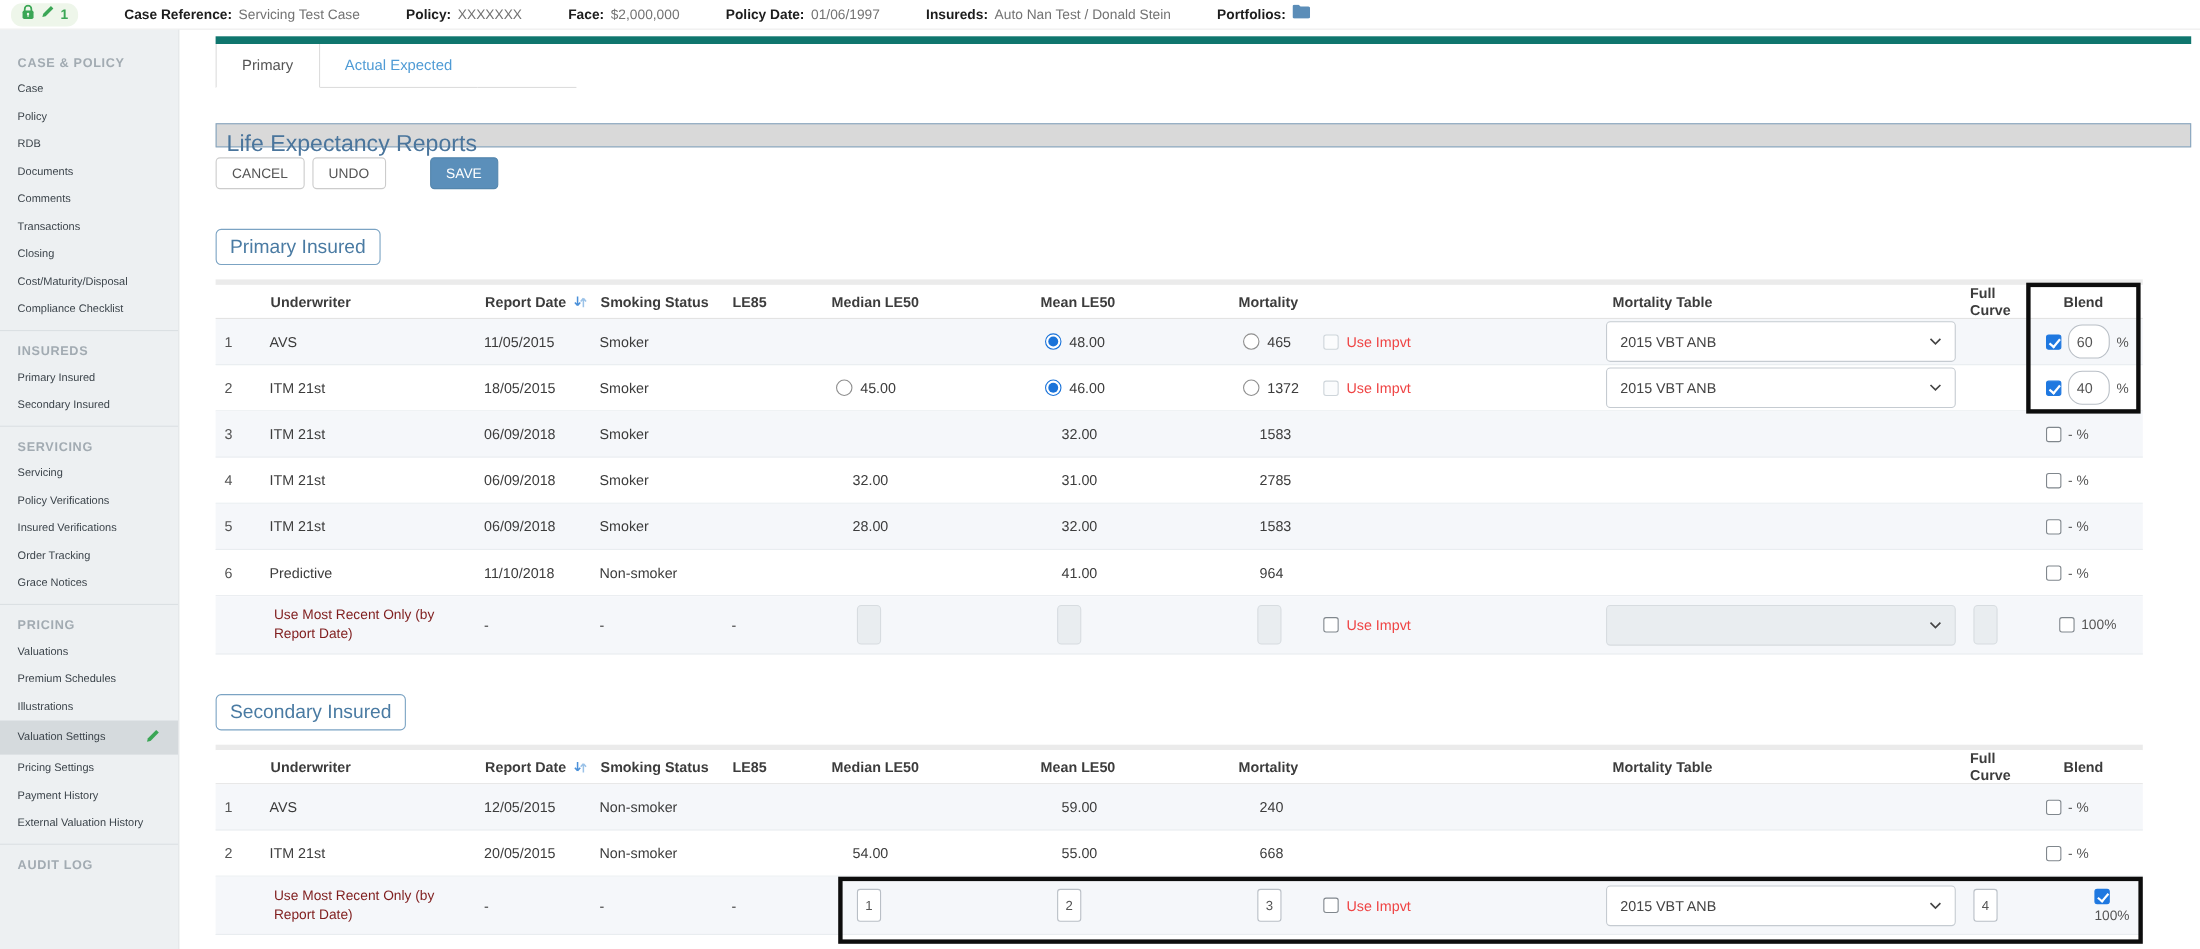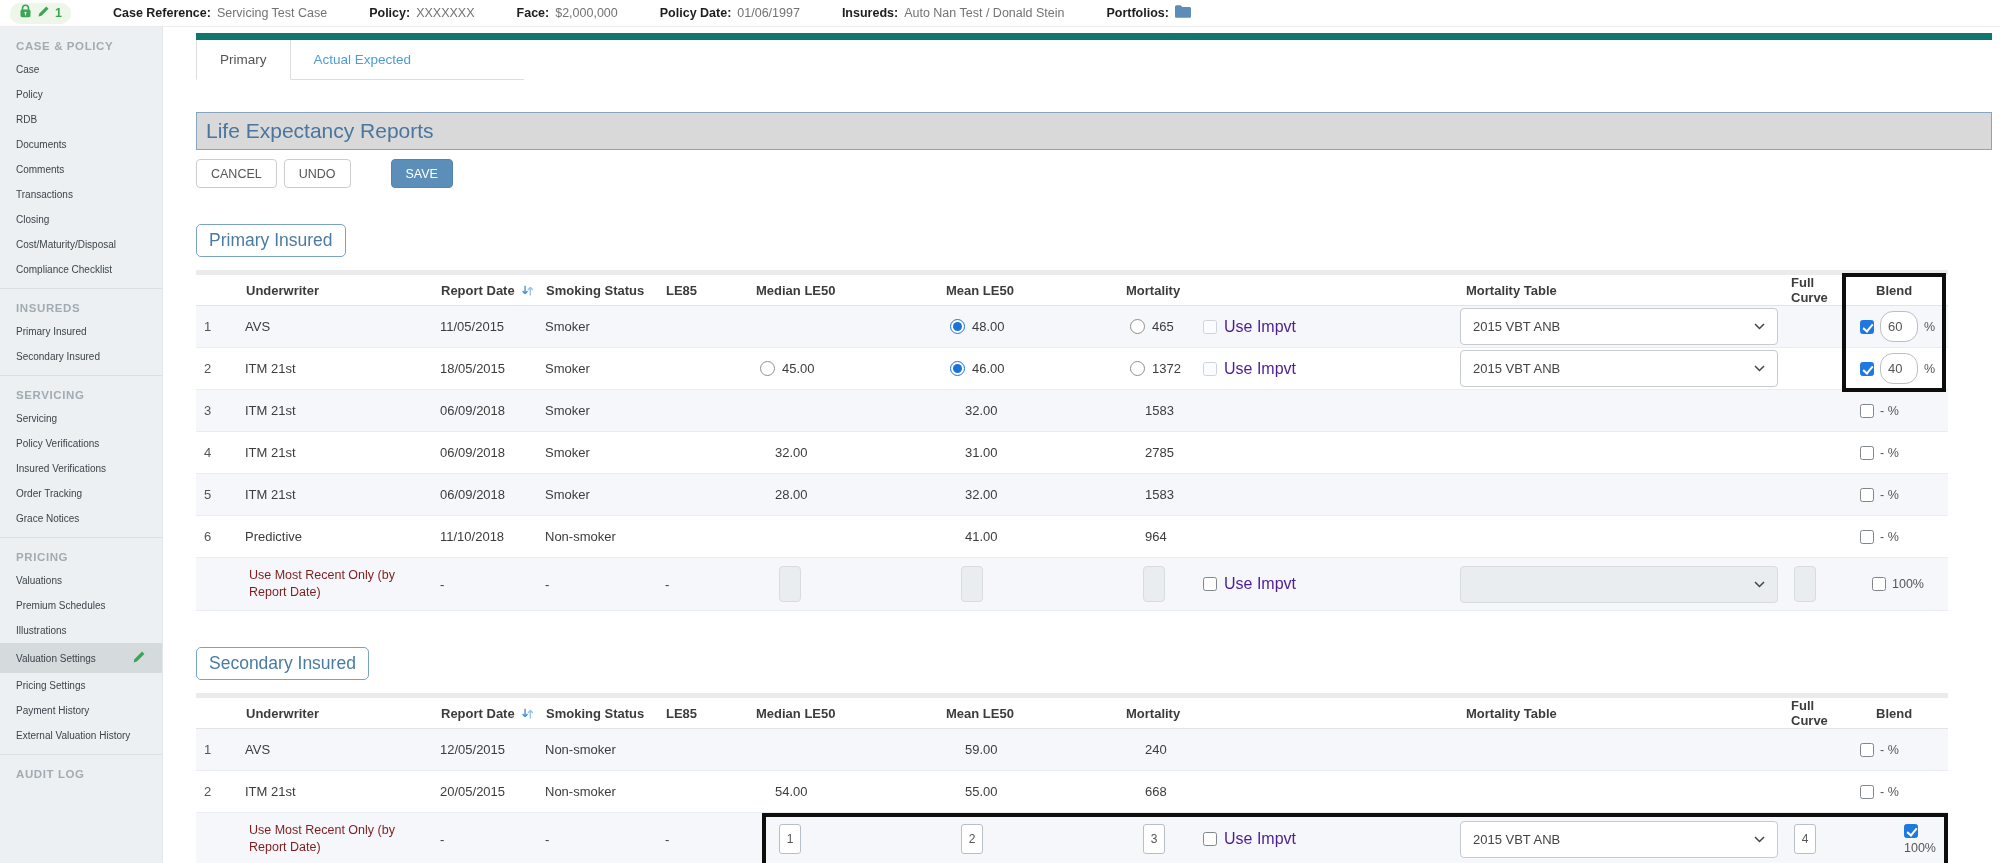--- a/index.html
+++ b/index.html
@@ -11,42 +11,42 @@
     background:#fff;border-bottom:1px solid #ececec;}
   .status-pill{display:flex;align-items:center;gap:5px;background:#eef6ea;
     border-radius:10px;padding:2px 9px;height:21px;}
   .badge-num{color:#3aa655;font-size:12.5px;font-weight:bold;}
   .tb-field{display:flex;align-items:center;gap:6px;white-space:nowrap;text-align:center;}
   .tb-label{font-size:12.5px;font-weight:bold;color:#1d1d1d;}
   .tb-value{font-size:12.5px;color:#737373;}
 
   
   .layout{display:flex;height:836px;}
-  .sidebar{width:163px;background:#edf0f2;height:100%;padding-top:0;
+  .sidebar{width:163px;background:#edf0f2;height:100%;padding-top:12px;
     border-right:1px solid #e3e6e8;overflow:hidden;}
   .sb-title{padding:11px 16px 5px 16px;color:#a2abb2;font-size:11.5px;
     font-weight:bold;letter-spacing:.6px;}
   .sb-item{padding:7px 16px;color:#3c444b;font-size:10px;font-weight:400;
     display:flex;align-items:center;justify-content:space-between;cursor:pointer;}
   .sb-item.active{background:#d5dadd;}
   .sb-section{border-top:1px solid #dbe0e3;margin-top:6px;padding-top:2px;}
   .sb-section:first-child{border-top:none;margin-top:0;}
 
   .main{flex:1;padding:0 8px 0 33px;position:relative;}
 
   
   .tabbar{display:flex;margin-top:6px;border-top:7px solid #0f766e;}
   .tab{padding:12px 23px;font-size:13.5px;color:#4f9bd5;cursor:pointer;
     border-bottom:1px solid #ddd;}
   .tab.active{color:#555;background:#fff;border-left:1px solid #ddd;
     border-right:1px solid #ddd;border-bottom:1px solid #fff;}
   .tab-filler{width:90px;border-bottom:1px solid #ddd;}
 
   
-  .page-title{margin-top:32px;height:38px;line-height:36px;background:#d9d9d9;
+  .page-title{margin-top:32px;height:22px;line-height:36px;background:#d9d9d9;
     border:1px solid #87a5bf;color:#4a759c;font-size:21px;padding-left:9px;}
   .actions{margin-top:9px;display:flex;gap:7px;}
   .btn{height:29px;padding:0 14px;background:#fff;border:1px solid #ccc;
     border-radius:4px;color:#555;font-size:12.5px;cursor:pointer;
     font-family:"Liberation Sans",sans-serif;}
   .btn-primary{background:#5b8fba;border-color:#5486ad;color:#fff;margin-left:33px;}
 
   .section-title{display:inline-block;margin-top:36px;border:1px solid #7ba3c3;
     border-radius:5px;padding:5px 12px;color:#4a7ba3;font-size:17.5px;}
 
@@ -73,21 +73,21 @@
   .radio.sel::after{content:"";position:absolute;inset:2px;background:#1a73d9;border-radius:50%;}
   .radio-cell{gap:7px;padding-left:9px;}
 
   .cb{width:14px;height:14px;min-width:14px;border:1px solid #80878d;
     border-radius:2.5px;background:#fff;display:inline-block;position:relative;}
   .cb.checked{background:#1f78e0;border-color:#1f78e0;}
   .cb.checked::after{content:"";position:absolute;left:4px;top:1px;width:4px;height:8px;
     border:solid #fff;border-width:0 2px 2px 0;transform:rotate(40deg);}
   .cb.dim{border-color:#ced5da;background:#fbfcfd;}
   .impvt{gap:7px;padding-left:2px;}
-  .impvt span.lbl{font-size:16px;color:#4c1d95;}
+  .impvt span.lbl{font-size:13px;color:#ef4444;}
 
   .select{height:37px;background:#fff;border:1px solid #c5cbd1;border-radius:4px;
     display:flex;align-items:center;justify-content:space-between;padding:0 12px;
     width:318px;margin-left:5px;font-size:13px;color:#444;cursor:pointer;gap:48px;}
   .select.disabled{background:#e9edf0;border-color:#d7dce0;}
 
   .ginp{width:22px;height:36px;background:#e9edf0;border:1px solid #d7dce0;border-radius:4px;}
   .winp{width:22px;height:30px;background:#fff;border:1px solid #b9bfc6;border-radius:3px;
     text-align:center;font-size:12px;color:#555;font-family:"Liberation Sans",sans-serif;}
   .blend{gap:6px;padding-left:14px;}

